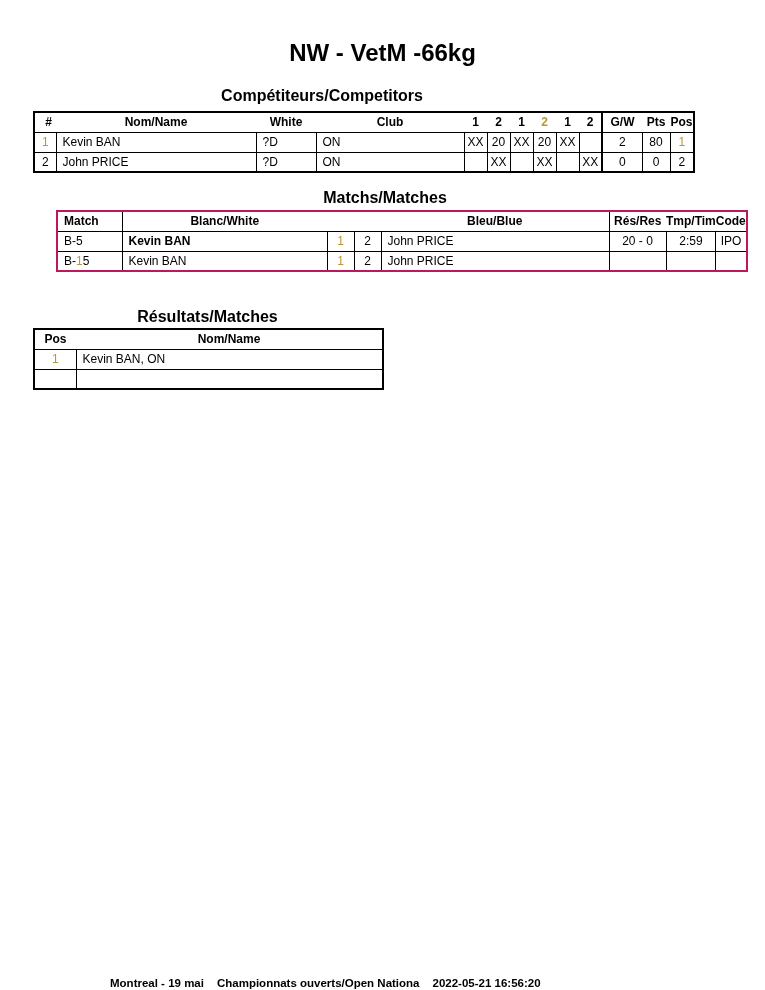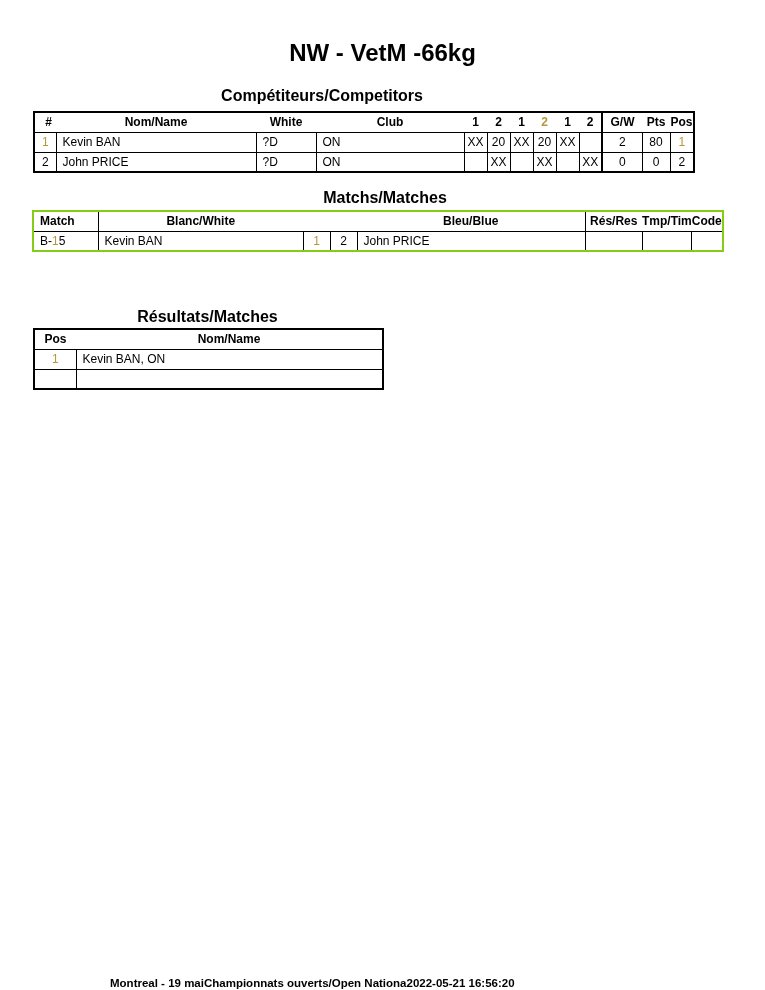--- a/index.html
+++ b/index.html
@@ -14,36 +14,36 @@
   .comp-head    { top:75px;  left:33px; width:578px; }
   .matches-head { top:177px; left:40px; width:690px; }
   .results-head { top:296px; left:33px; width:349px; }
 
   table { border-collapse:collapse; table-layout:fixed; position:absolute; background:#fff; }
   td { border:1px solid #000; height:20px; font-size:12px; vertical-align:middle;
        white-space:nowrap; overflow:hidden; padding:0; }
   tr.hdr td { font-weight:bold; border-left-style:none; border-right-style:none; text-align:center; }
 
   .comp-table    { top:99px;  left:33px; border:2px solid #000; }
-  .matches-table { top:198px; left:32px; border:2px solid #84cc16; }
+  .matches-table { top:198px; left:56px; border:2px solid #be185d; }
   .results-table { top:316px; left:33px; border:2px solid #000; }
 
   td.l  { text-align:left; padding-left:6px; }
   td.c  { text-align:center; }
   td.gwsep { border-left:2px solid #000 !important; }
   tr.hdr td.gwsep { border-left:2px solid #000 !important; }
 
   
   tr.hdr td.mh-match { border-right-style:solid; border-right-width:1px; text-align:left; padding-left:6px; }
   tr.hdr td.mh-res   { border-left-style:solid; border-left-width:1px; }
 
   .gold { color:var(--gold, #b89738); }
   .b    { font-weight:bold; }
 
-  .footer { position:absolute; top:965px; left:110px; display:flex; 
+  .footer { position:absolute; top:965px; left:110px; display:flex; gap:13px;
             font-size:11.5px; font-weight:bold; }
 </style>
 </head>
 <body>
 
 <div class="page">
 
   <div class="title">NW - VetM -66kg</div>
 
   <div class="sec-head comp-head">Compétiteurs/Competitors</div>
@@ -131,20 +131,30 @@
       <td class="mh-match">Match</td>
       <td>Blanc/White</td>
       <td></td>
       <td></td>
       <td>Bleu/Blue</td>
       <td class="mh-res">Rés/Res</td>
       <td>Tmp/Tim</td>
       <td>Code</td>
     </tr>
     <tr>
+      <td class="l"><span>B-5</span><span class="gold"></span><span></span></td>
+      <td class="l b">Kevin BAN</td>
+      <td class="c gold">1</td>
+      <td class="c">2</td>
+      <td class="l">John PRICE</td>
+      <td class="c">20 - 0</td>
+      <td class="c">2:59</td>
+      <td class="c">IPO</td>
+    </tr>
+    <tr>
       <td class="l"><span>B-</span><span class="gold">1</span><span>5</span></td>
       <td class="l">Kevin BAN</td>
       <td class="c gold">1</td>
       <td class="c">2</td>
       <td class="l">John PRICE</td>
       <td class="c"></td>
       <td class="c"></td>
       <td class="c"></td>
     </tr>
   </tbody>

